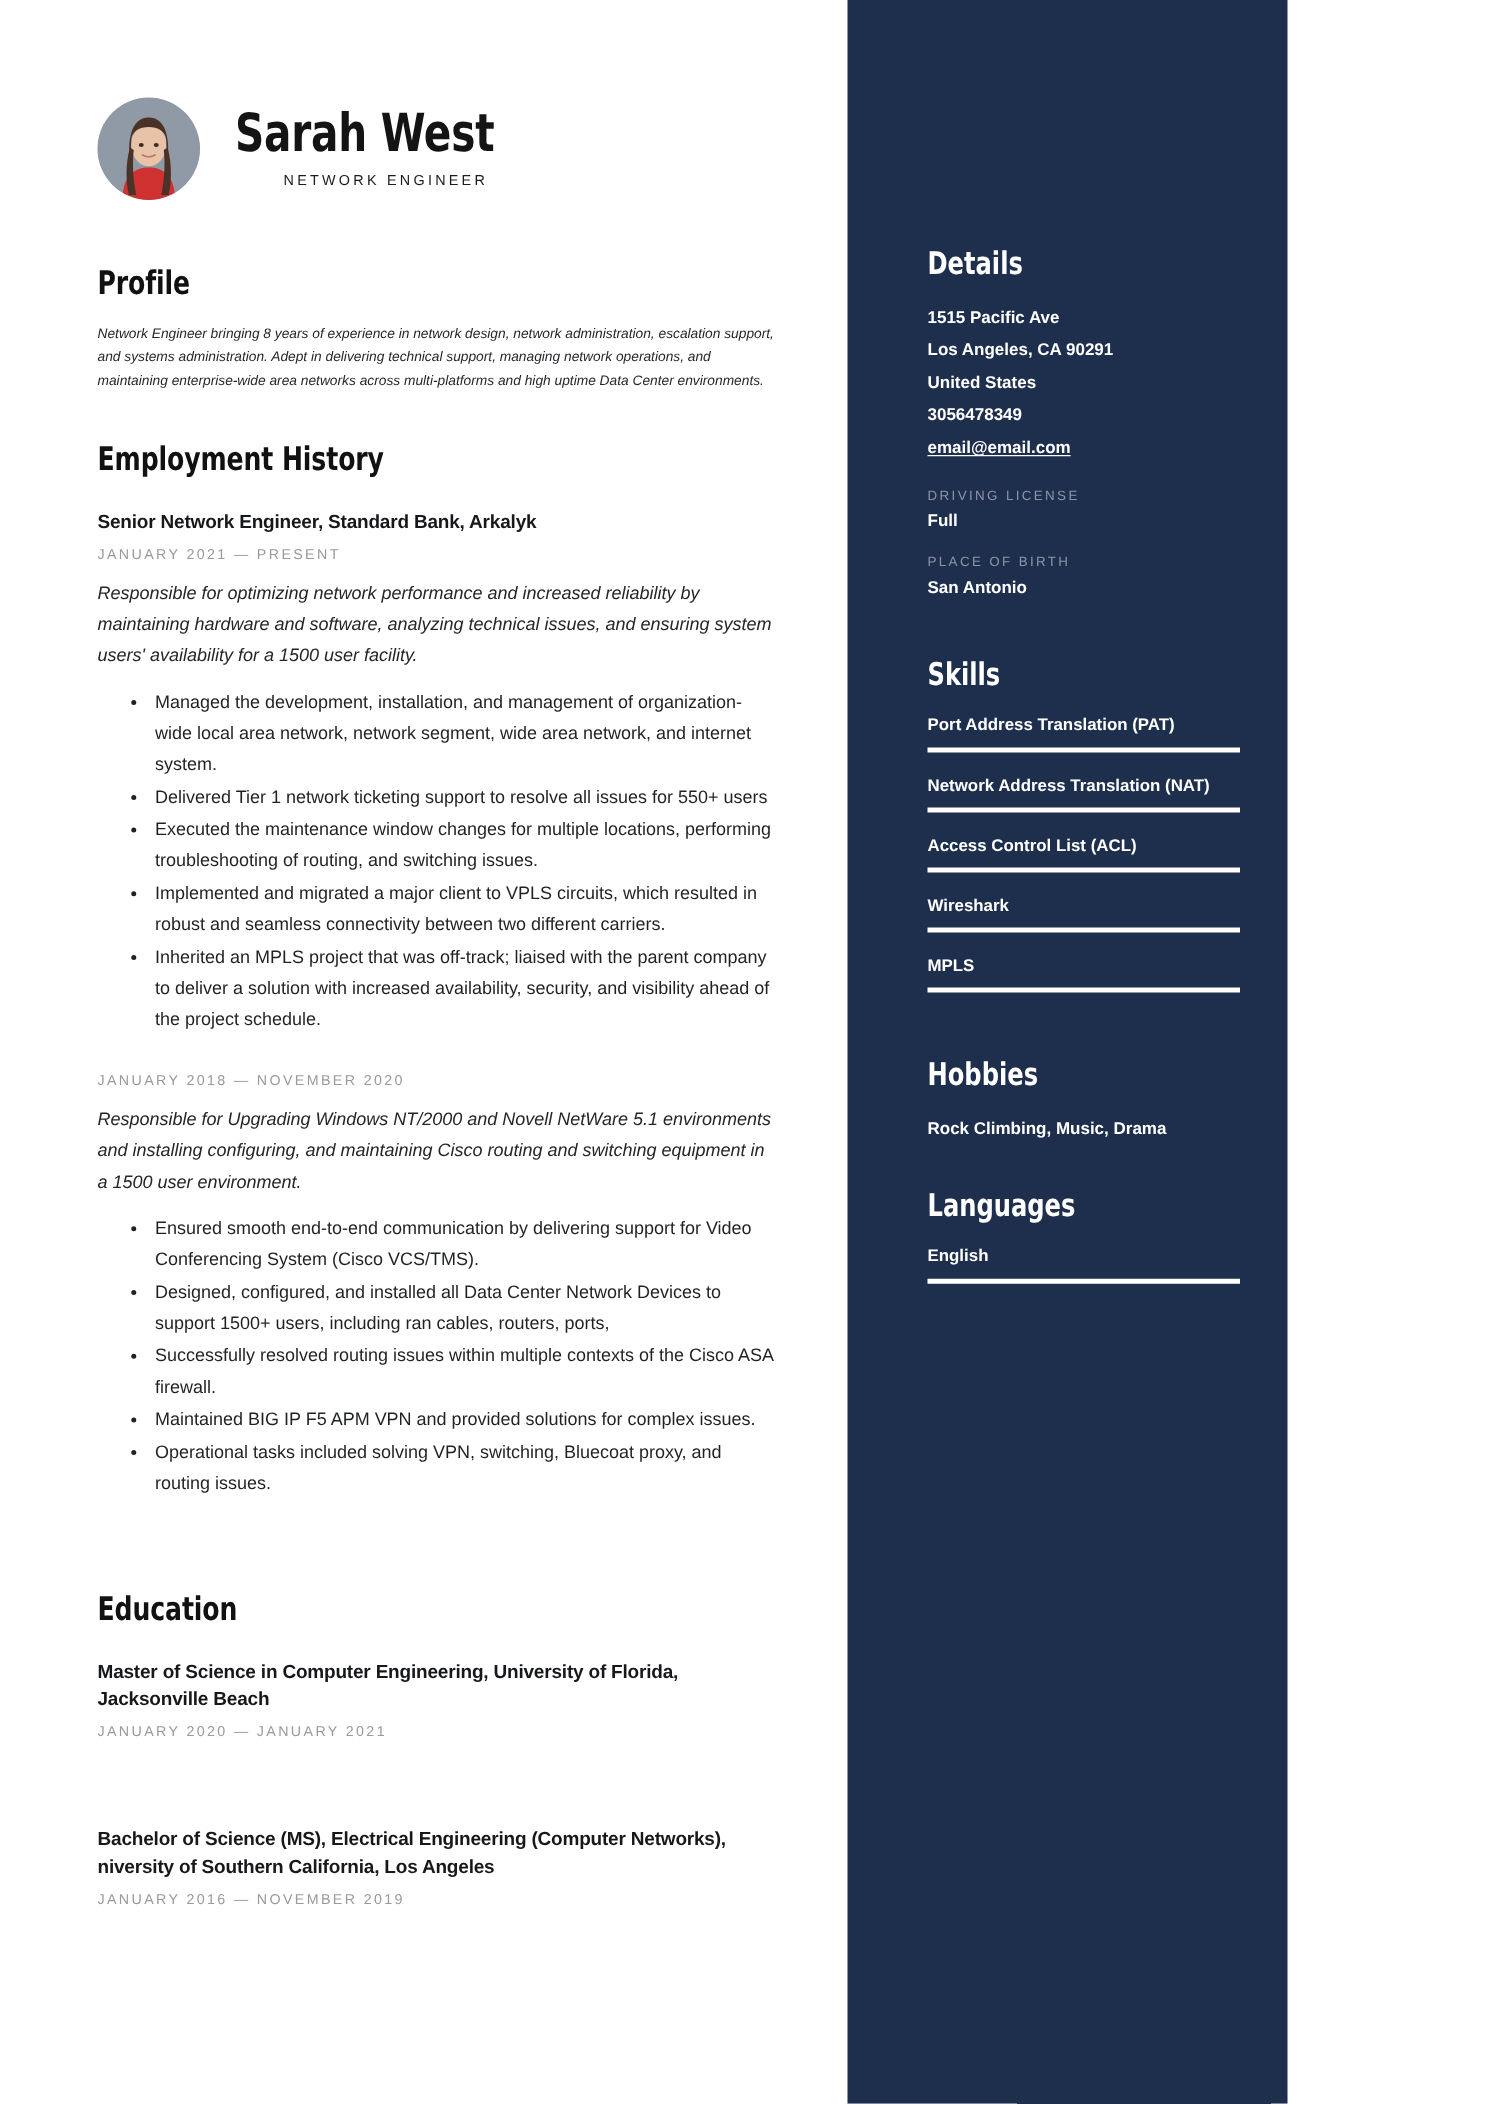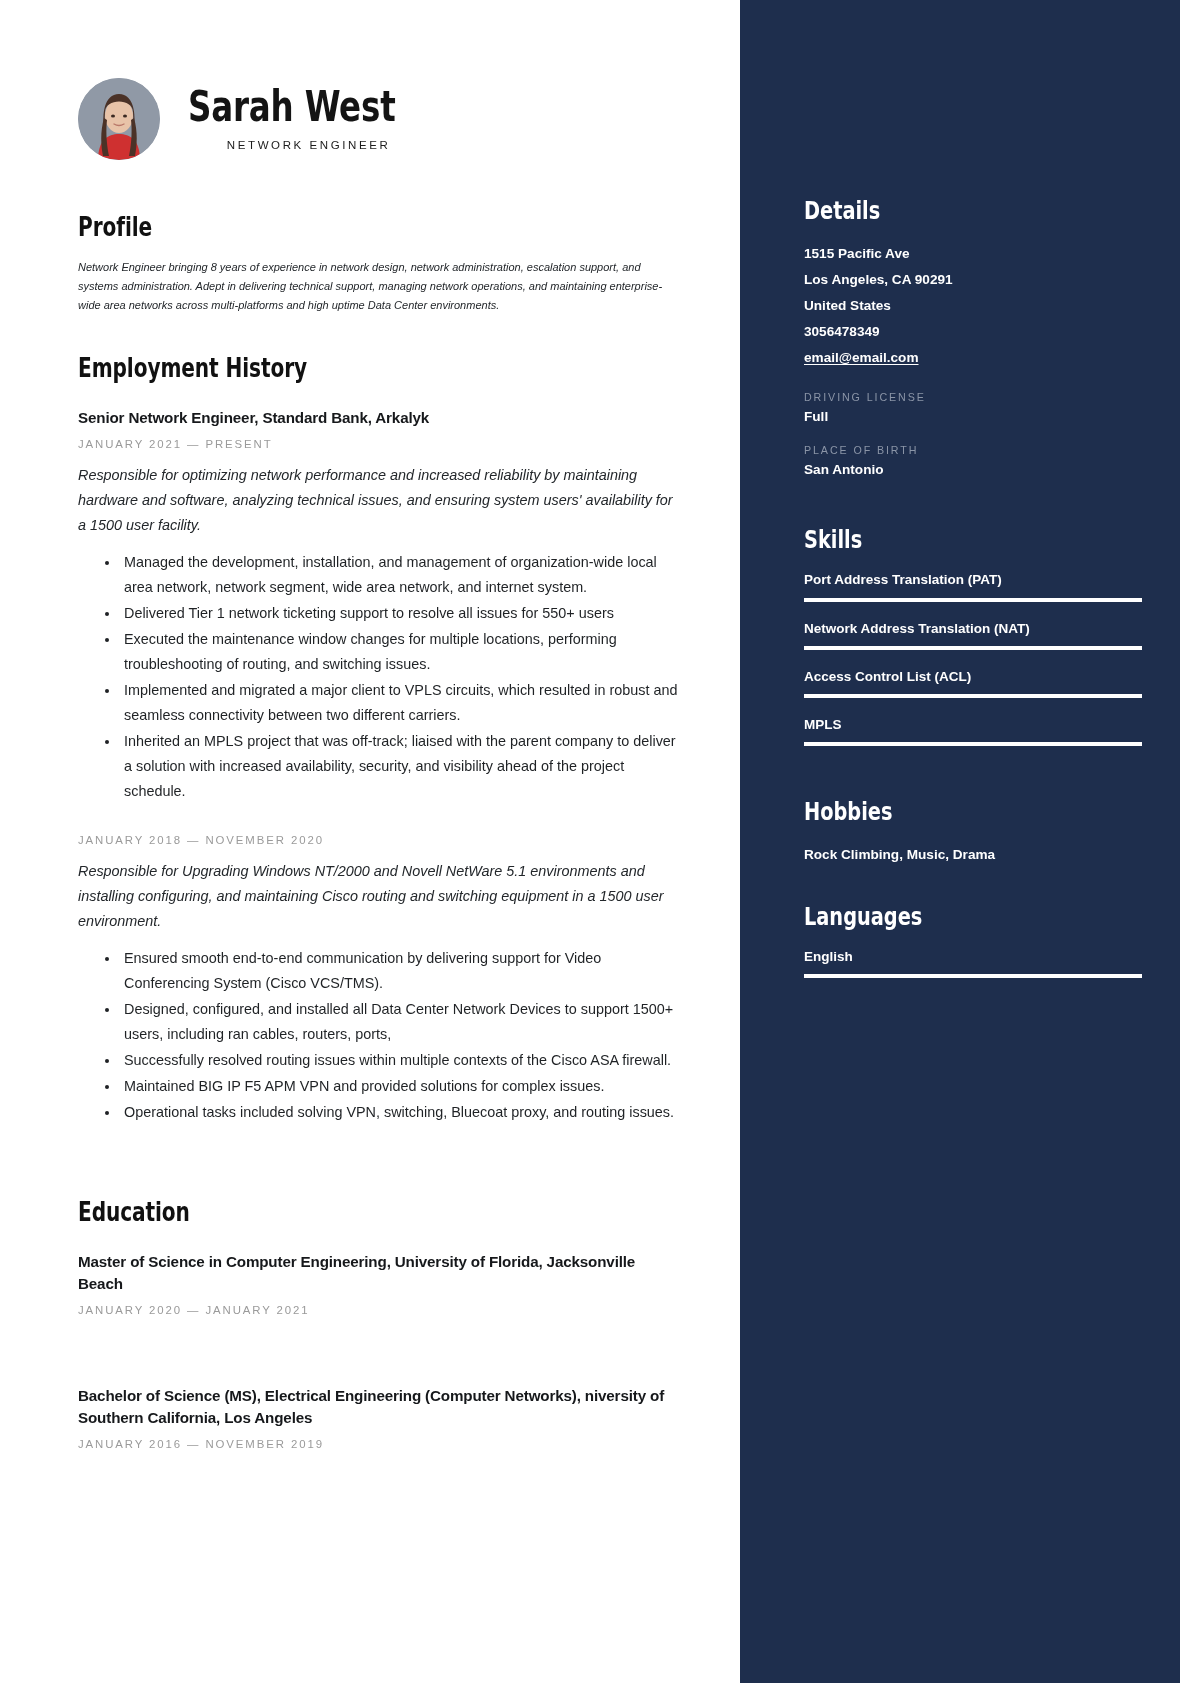--- a/index.html
+++ b/index.html
@@ -15,21 +15,21 @@
   .page {
     position: relative;
     width: 1190px;
     height: 1683px;
     display: flex;
     background: #ffffff;
   }
 
   
   .main-col {
-    width: 740px;
+    width: 678px;
     padding: 78px 58px 0 78px;
     background: #ffffff;
   }
 
   
   .header {
     display: flex;
     align-items: center;
     gap: 28px;
     margin-bottom: 52px;
@@ -116,21 +116,21 @@
     line-height: 1.74;
     color: #1f2225;
     margin-bottom: 1px;
     padding-left: 4px;
   }
   .sec-gap   { height: 42px; }
   .edu-gap   { height: 32px; }
 
   
   .side-col {
-    width: 440px;
+    width: 352px;
     background: #1e2e4d;
     color: #ffffff;
     padding: 196px 38px 0 64px;
   }
   .side-head {
     font-family: "DejaVu Sans Condensed", "Liberation Sans Narrow", "Liberation Sans", sans-serif;
     font-size: 25px;
     font-weight: bold;
     color: #ffffff;
     transform: scaleX(0.86);
@@ -295,20 +295,24 @@
       </div>
       <div class="skill-item">
         <div class="skill-name">Network Address Translation (NAT)</div>
         <div class="skill-bar"></div>
       </div>
       <div class="skill-item">
         <div class="skill-name">Access Control List (ACL)</div>
         <div class="skill-bar"></div>
       </div>
       <div class="skill-item">
+        <div class="skill-name">Wireshark</div>
+        <div class="skill-bar"></div>
+      </div>
+      <div class="skill-item">
         <div class="skill-name">MPLS</div>
         <div class="skill-bar"></div>
       </div>
     </div>
 
     <div class="side-space-md"></div>
 
     <div>
       <div class="side-head">Hobbies</div>
       <div class="side-line">Rock Climbing, Music, Drama</div>

